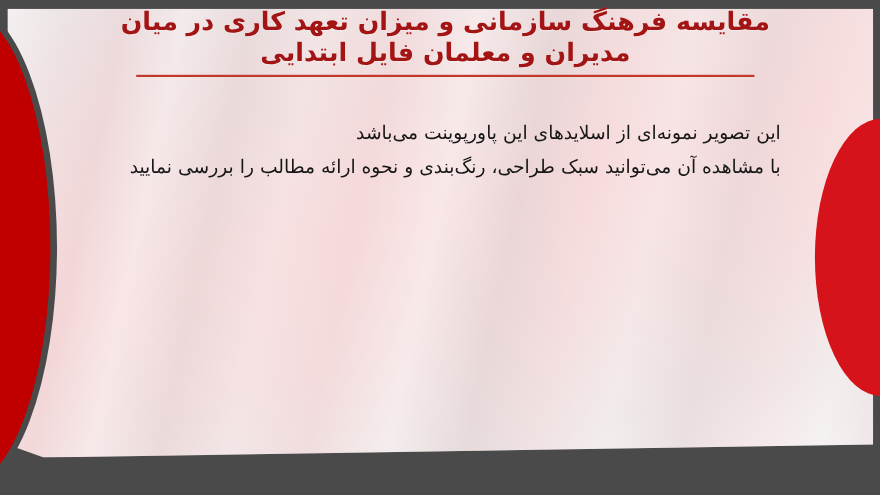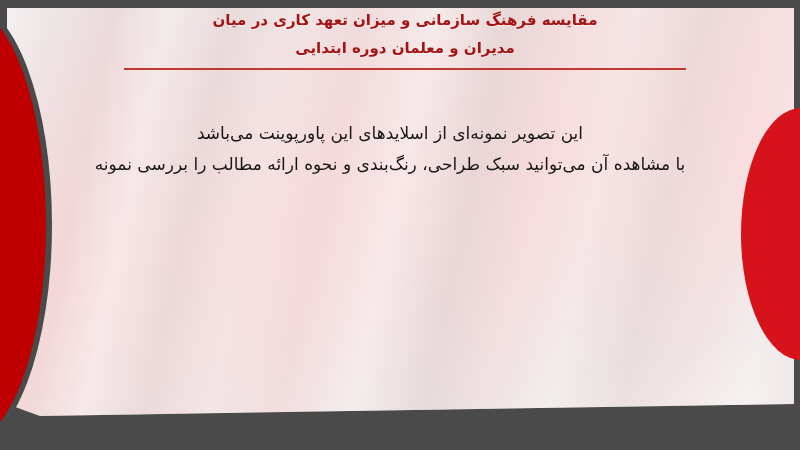--- a/index.html
+++ b/index.html
@@ -73,38 +73,37 @@
 
   
   .title-block{
     position:absolute;
     left:105px;top:6px;width:600px;
     text-align:center;
     direction:rtl;
   }
   .title-line{
     color:#a31414;
-    font-size:15px;
+    font-size:23px;
     font-weight:bold;
     line-height:28px;
     letter-spacing:0px;
     text-shadow:0 1px 0 rgba(255,255,255,0.35);
     white-space:nowrap;
   }
   .title-rule{
     margin:6px auto 0 auto;
     width:562px;height:0;
     border-top:2px solid #c0392b;
   }
 
   
   .body-block{
     position:absolute;
-    left:70px;top:118px;width:640px;
-    text-align:center;
+    left:70px;top:106px;width:640px;
     direction:rtl;
   }
   .body-line{
     color:#161616;
     font-size:17px;
     line-height:31px;
     white-space:nowrap;
   }
 </style>
 </head>
@@ -113,22 +112,22 @@
 <div class="slide">
 
   <div class="content-panel"></div>
   <div class="panel-edge-hilite"></div>
 
   <div class="ellipse-left"></div>
   <div class="ellipse-right"></div>
 
   <div class="title-block">
     <div class="title-line">مقایسه فرهنگ سازمانی و میزان تعهد کاری در میان</div>
-    <div class="title-line">مدیران و معلمان دوره ابتدایی</div>
+    <div class="title-line">مدیران و معلمان فایل ابتدایی</div>
     <div class="title-rule"></div>
   </div>
 
   <div class="body-block">
     <div class="body-line">این تصویر نمونه‌ای از اسلایدهای این پاورپوینت می‌باشد</div>
-    <div class="body-line">با مشاهده آن می‌توانید سبک طراحی، رنگ‌بندی و نحوه ارائه مطالب را بررسی نمونه</div>
+    <div class="body-line">با مشاهده آن می‌توانید سبک طراحی، رنگ‌بندی و نحوه ارائه مطالب را بررسی نمایید</div>
   </div>
 
 </div>
 
 </body></html>

